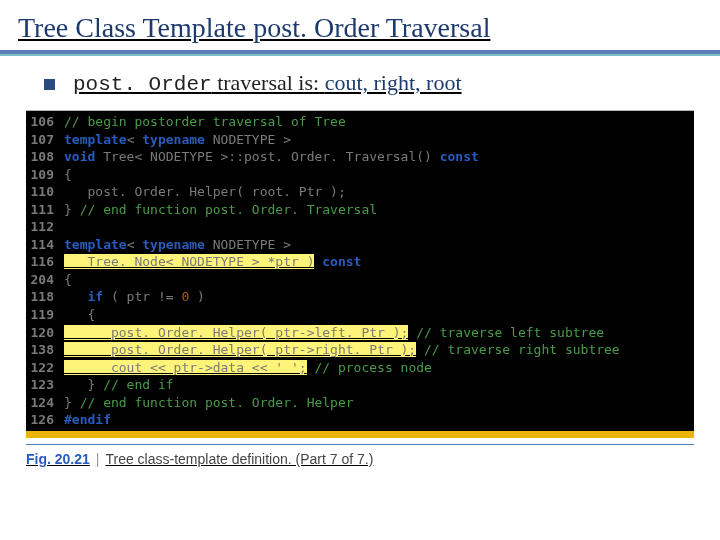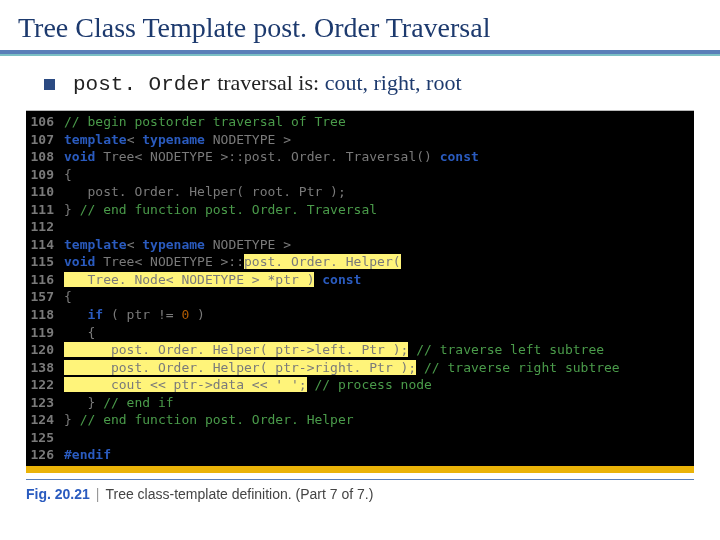--- a/index.html
+++ b/index.html
@@ -8,20 +8,21 @@
     width: 720px;
     height: 540px;
     background: #ffffff;
     font-family: Georgia, 'Times New Roman', serif;
     overflow: hidden;
     position: relative;
   }
   .slide {
     padding: 12px 18px 0 18px;
     box-sizing: border-box;
+    text-decoration: underline;
   }
   .title {
     font-size: 28px;
     color: #1d3a6e;
     font-weight: normal;
     margin: 0 0 6px 0;
   }
   .rule-block {
     margin: 0 -18px 14px -18px;
   }
@@ -127,31 +128,29 @@
 
   <div class="code-box" id="code-box">
       <div class="code-line"><span class="ln">106</span><span class="code"><span class="cmt">// begin postorder traversal of Tree</span></span></div>
       <div class="code-line"><span class="ln">107</span><span class="code"><span class="kw">template</span><span>&lt; </span><span class="kw">typename</span><span> NODETYPE &gt;</span></span></div>
       <div class="code-line"><span class="ln">108</span><span class="code"><span class="kw">void</span><span> Tree&lt; NODETYPE &gt;::post. Order. Traversal() </span><span class="kw">const</span><span></span></span></div>
       <div class="code-line"><span class="ln">109</span><span class="code"><span>{</span></span></div>
       <div class="code-line"><span class="ln">110</span><span class="code"><span>   post. Order. Helper( root. Ptr );</span></span></div>
       <div class="code-line"><span class="ln">111</span><span class="code"><span>} </span><span class="cmt">// end function post. Order. Traversal</span></span></div>
       <div class="code-line"><span class="ln">112</span><span class="code"><span></span></span></div>
       <div class="code-line"><span class="ln">114</span><span class="code"><span class="kw">template</span><span>&lt; </span><span class="kw">typename</span><span> NODETYPE &gt;</span></span></div>
-      <div class="code-line"><span class="ln">115</span><span class="code"><span class="kw">void</span><span> Tree&lt; NODETYPE &gt;::</span><span class="hl">post. Order. Helper(</span></span></div>
       <div class="code-line"><span class="ln">116</span><span class="code"><span class="hl">   Tree. Node&lt; NODETYPE &gt; *ptr )</span><span> </span><span class="kw">const</span></span></div>
-      <div class="code-line"><span class="ln">157</span><span class="code"><span>{</span></span></div>
+      <div class="code-line"><span class="ln">204</span><span class="code"><span>{</span></span></div>
       <div class="code-line"><span class="ln">118</span><span class="code"><span class="kw">   if</span><span> ( ptr != </span><span class="num">0</span><span> )</span></span></div>
       <div class="code-line"><span class="ln">119</span><span class="code"><span>   {</span></span></div>
       <div class="code-line"><span class="ln">120</span><span class="code"><span class="hl">      post. Order. Helper( ptr-&gt;left. Ptr );</span><span> </span><span class="cmt">// traverse left subtree</span></span></div>
       <div class="code-line"><span class="ln">138</span><span class="code"><span class="hl">      post. Order. Helper( ptr-&gt;right. Ptr );</span><span> </span><span class="cmt">// traverse right subtree</span></span></div>
       <div class="code-line"><span class="ln">122</span><span class="code"><span class="hl">      cout &lt;&lt; ptr-&gt;data &lt;&lt; ' ';</span><span> </span><span class="cmt">// process node</span></span></div>
       <div class="code-line"><span class="ln">123</span><span class="code"><span>   } </span><span class="cmt">// end if</span></span></div>
       <div class="code-line"><span class="ln">124</span><span class="code"><span>} </span><span class="cmt">// end function post. Order. Helper</span></span></div>
-      <div class="code-line"><span class="ln">125</span><span class="code"><span></span></span></div>
       <div class="code-line"><span class="ln">126</span><span class="code"><span class="kw">#endif</span></span></div>
     </div>
 
   <div class="caption-rule"></div>
 
   <div class="caption">
     <span class="fig-label">Fig. 20.21</span><span class="bar">|</span><span>Tree class-template definition. (Part 7 of 7.)</span>
   </div>
 </div>
 

